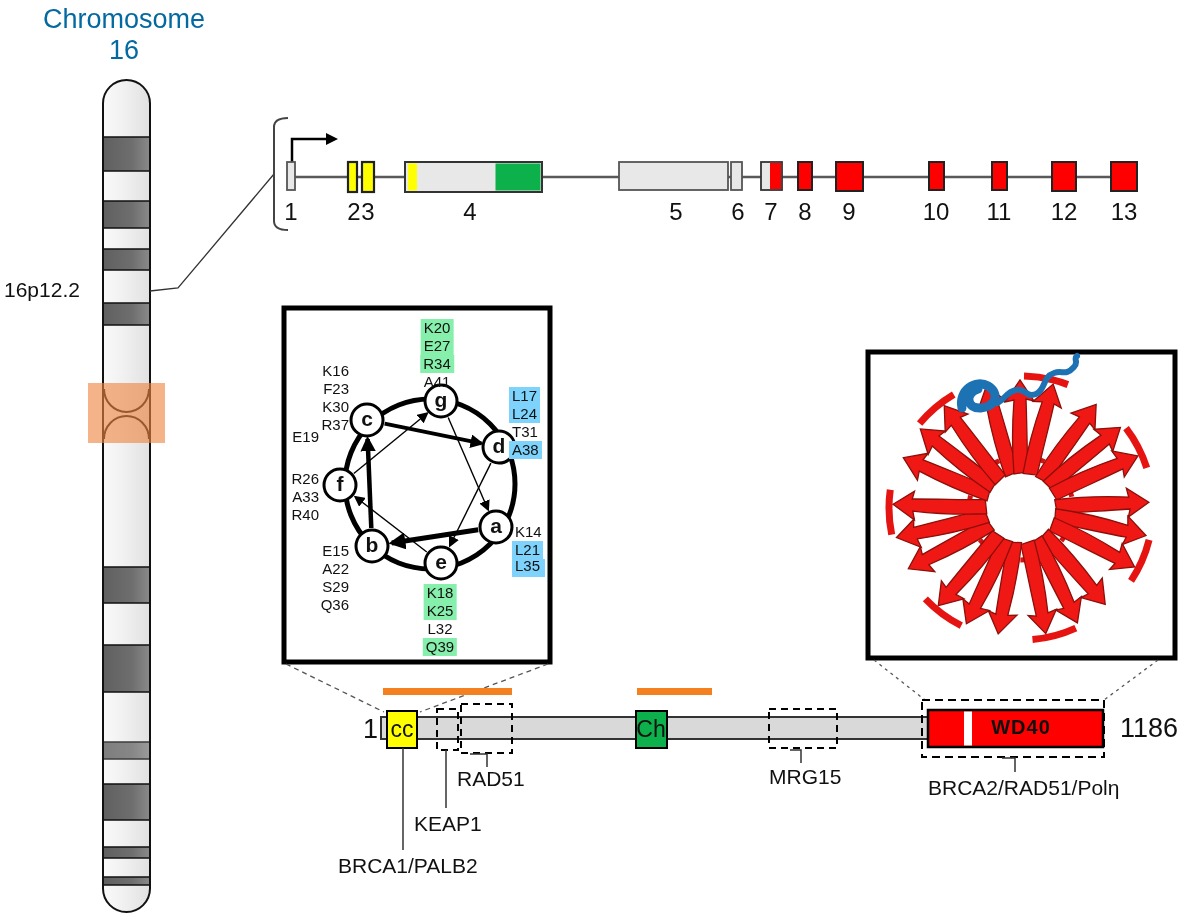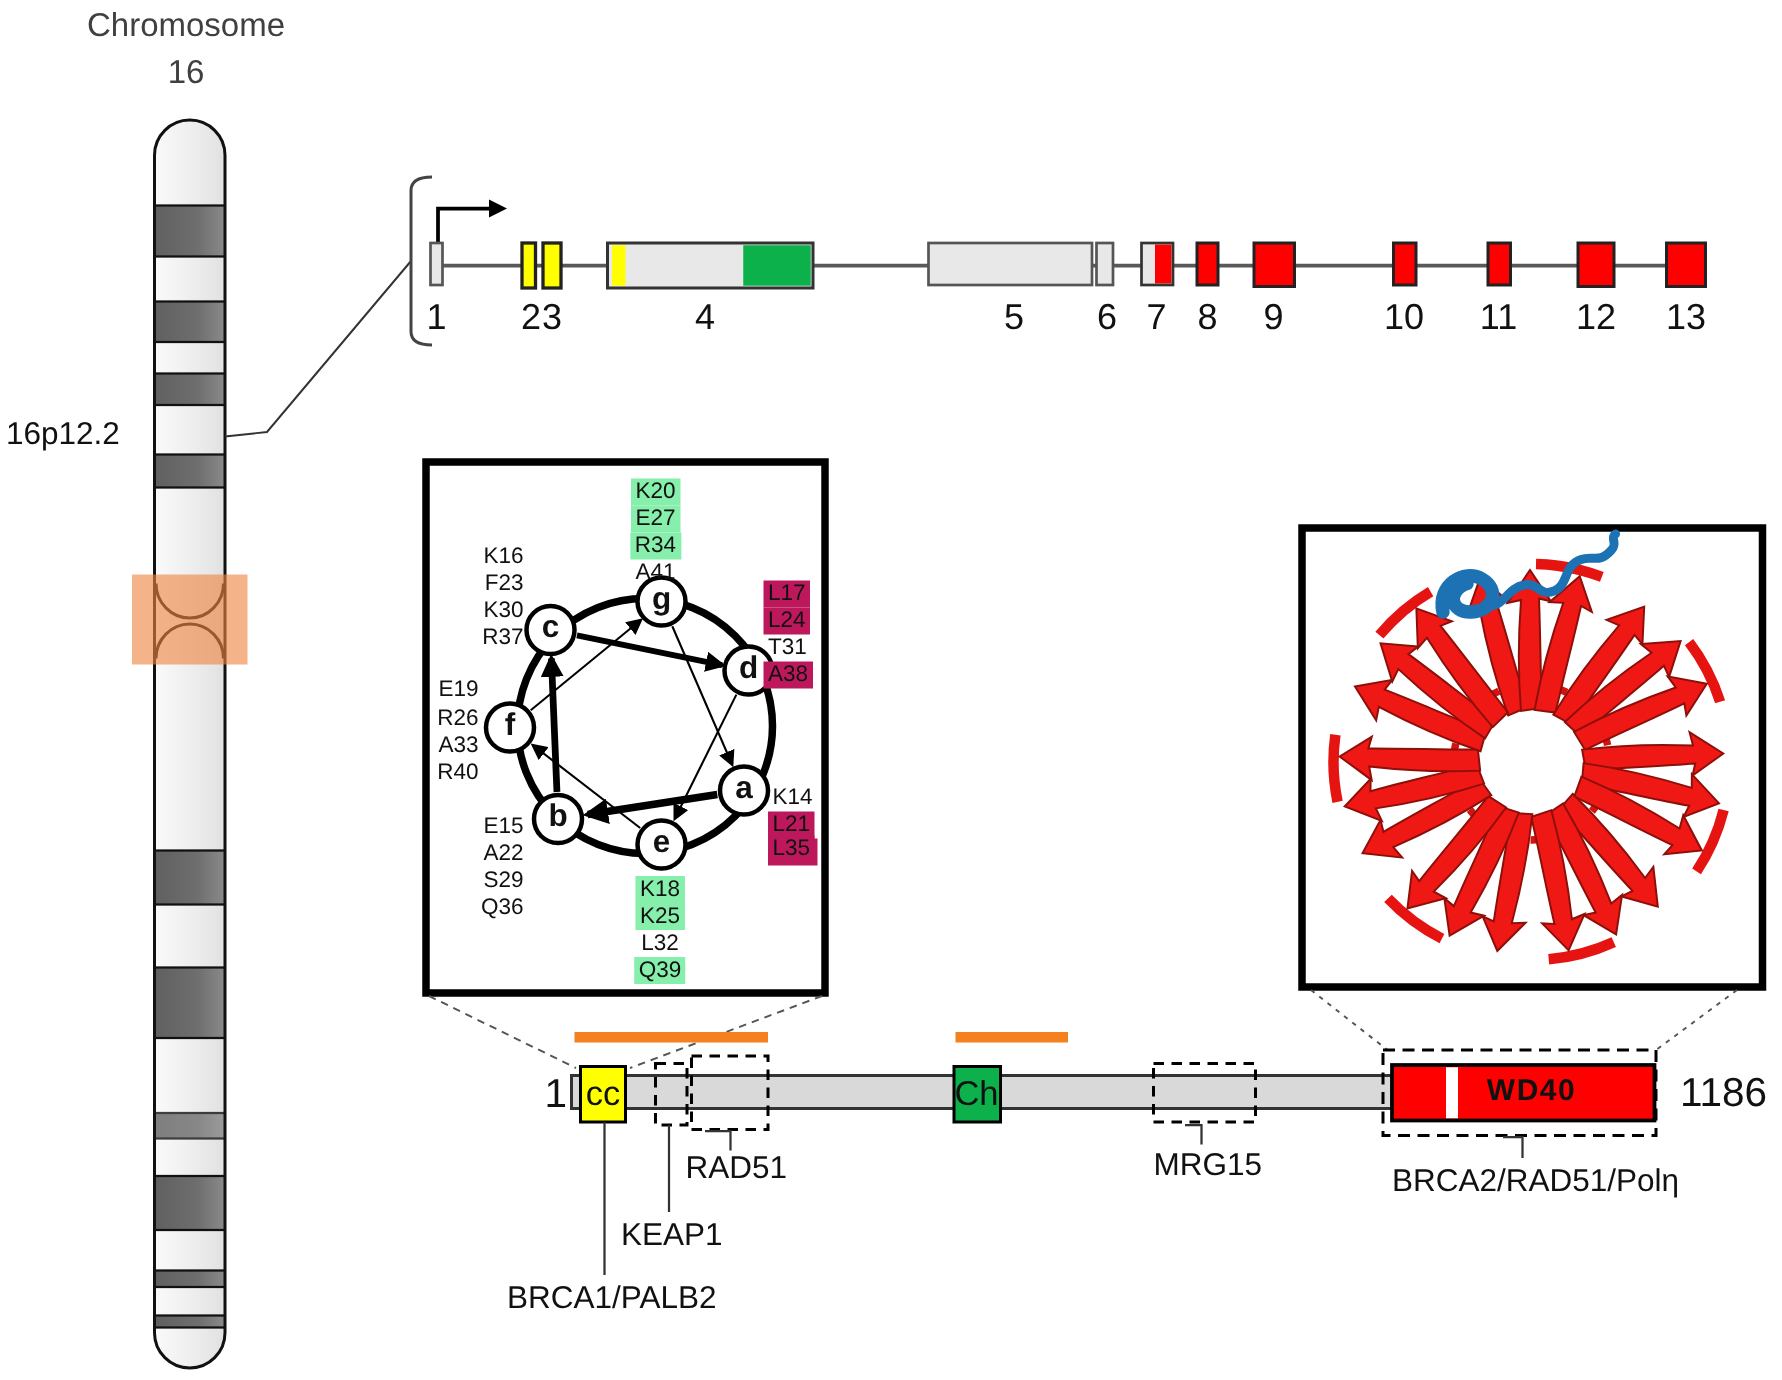--- a/index.html
+++ b/index.html
@@ -1,27 +1,27 @@
 <!DOCTYPE html>
 <html><head>
 <meta charset="utf-8">
 <style>
   html,body{margin:0;padding:0;background:#fff;}
   .stage{position:relative;width:1188px;height:920px;background:#fff;
          font-family:"Liberation Sans",sans-serif;overflow:hidden;}
   svg.art{position:absolute;left:0;top:0;}
   .lbl{position:absolute;color:#111;white-space:nowrap;line-height:1.05;}
-  .ttl{font-size:22px;color:#404040;}
+  .ttl{font-size:27px;color:#0369a1;}
   .ca{transform:translateX(-50%);}
   .ra{transform:translateX(-100%);}
   .cc2{transform:translate(-50%,-55%);}
   .exnum{font-size:24px;}
   .res{font-size:15px;line-height:18px;padding:0 3px;}
   .hl-c{background:#86efac;}
-  .hl-p{background:#be185d;text-align:right;}
+  .hl-p{background:#7dd3fc;text-align:right;}
   .nodeL{font-size:21px;font-weight:600;}
   .dom{font-size:21px;}
   .big{font-size:27px;}
   .wd40t{font-size:20px;font-weight:bold;letter-spacing:1px;}
   .ccT{font-size:23px;}
 </style>
 </head>
 <body>
 
 <div class="stage">
@@ -226,21 +226,21 @@
 <span class="lbl res ra" style="left:352px;top:362px">K16</span>
 <span class="lbl res ra" style="left:352px;top:380px">F23</span>
 <span class="lbl res ra" style="left:352px;top:398px">K30</span>
 <span class="lbl res ra" style="left:352px;top:416px">R37</span>
 
 <span class="lbl res hl-p" style="left:509px;top:387px">L17</span>
 <span class="lbl res hl-p" style="left:509px;top:405px">L24</span>
 <span class="lbl res" style="left:509px;top:423px">T31</span>
 <span class="lbl res hl-p" style="left:509px;top:441px">A38</span>
 
-<span class="lbl res ra" style="left:322px;top:451px">E19</span>
+<span class="lbl res ra" style="left:322px;top:428px">E19</span>
 <span class="lbl res ra" style="left:322px;top:470px">R26</span>
 <span class="lbl res ra" style="left:322px;top:488px">A33</span>
 <span class="lbl res ra" style="left:322px;top:506px">R40</span>
 
 <span class="lbl res" style="left:512px;top:523px">K14</span>
 <span class="lbl res hl-p" style="left:512px;top:541px">L21</span>
 <span class="lbl res hl-p" style="left:512px;top:559px">Y28</span>
 <span class="lbl res hl-p" style="left:512px;top:557px">L35</span>
 
 <span class="lbl res ra" style="left:352px;top:542px">E15</span>

